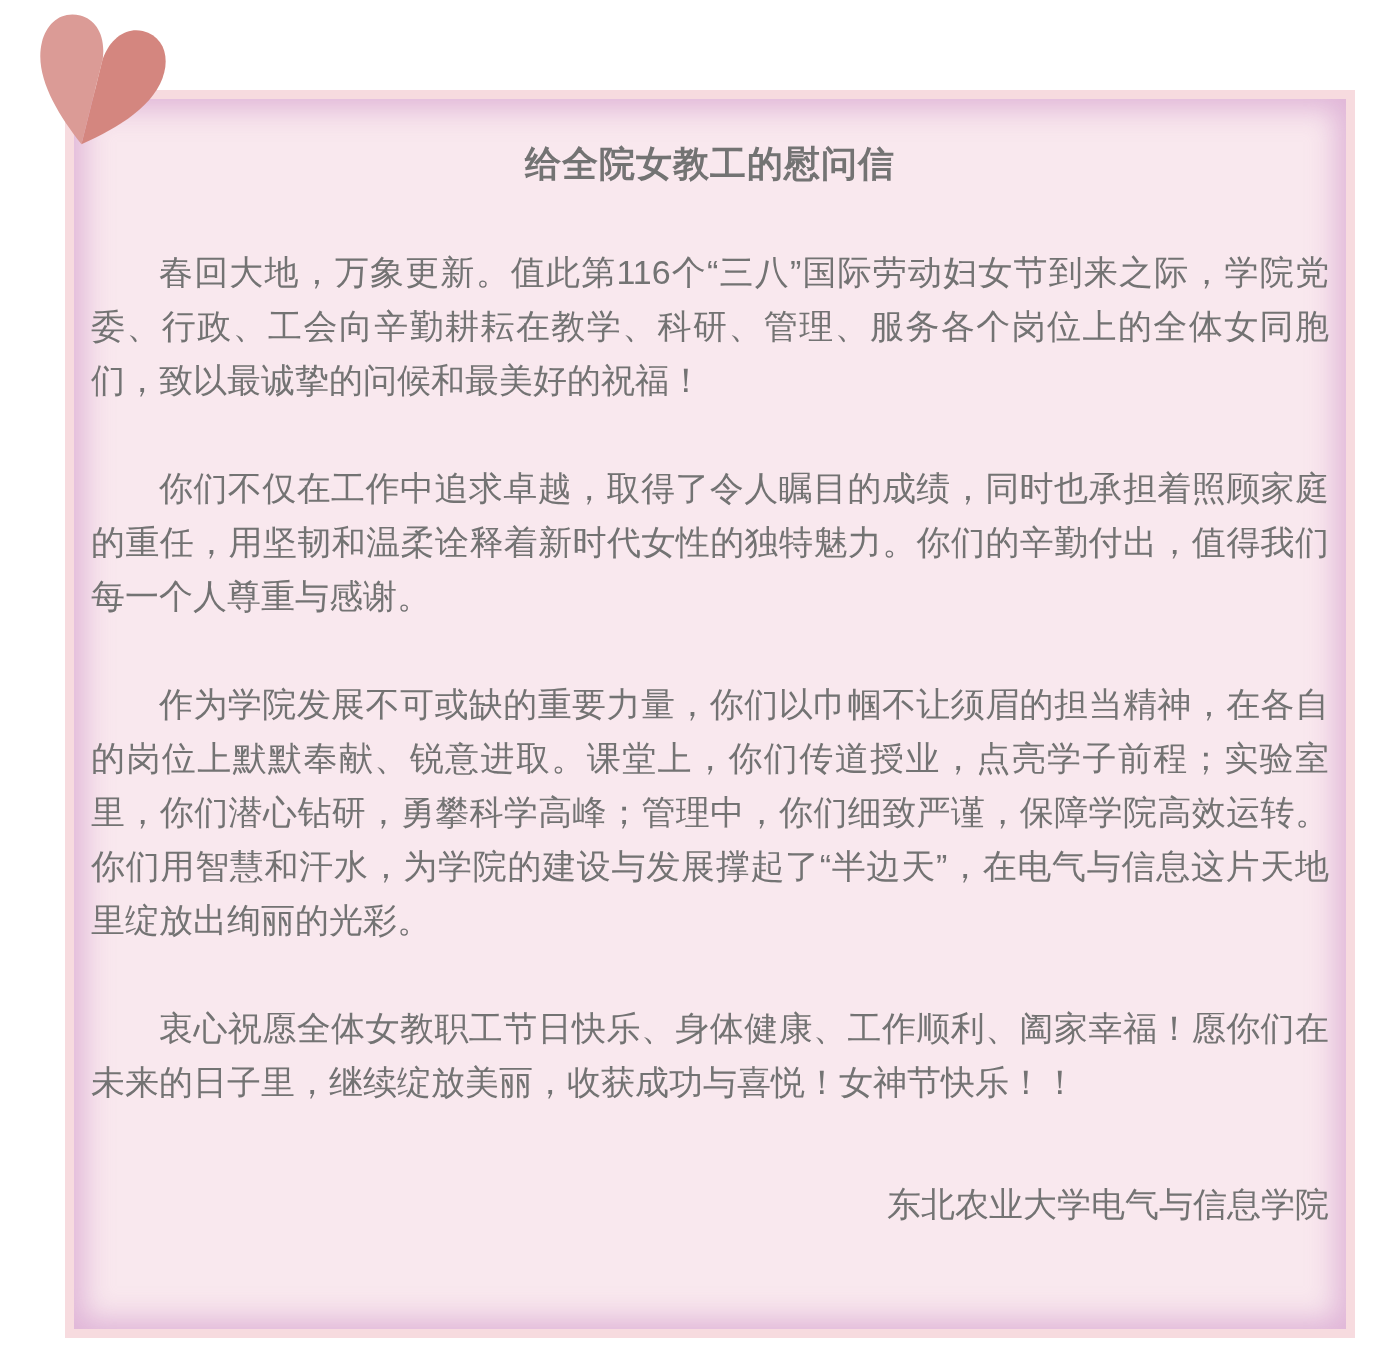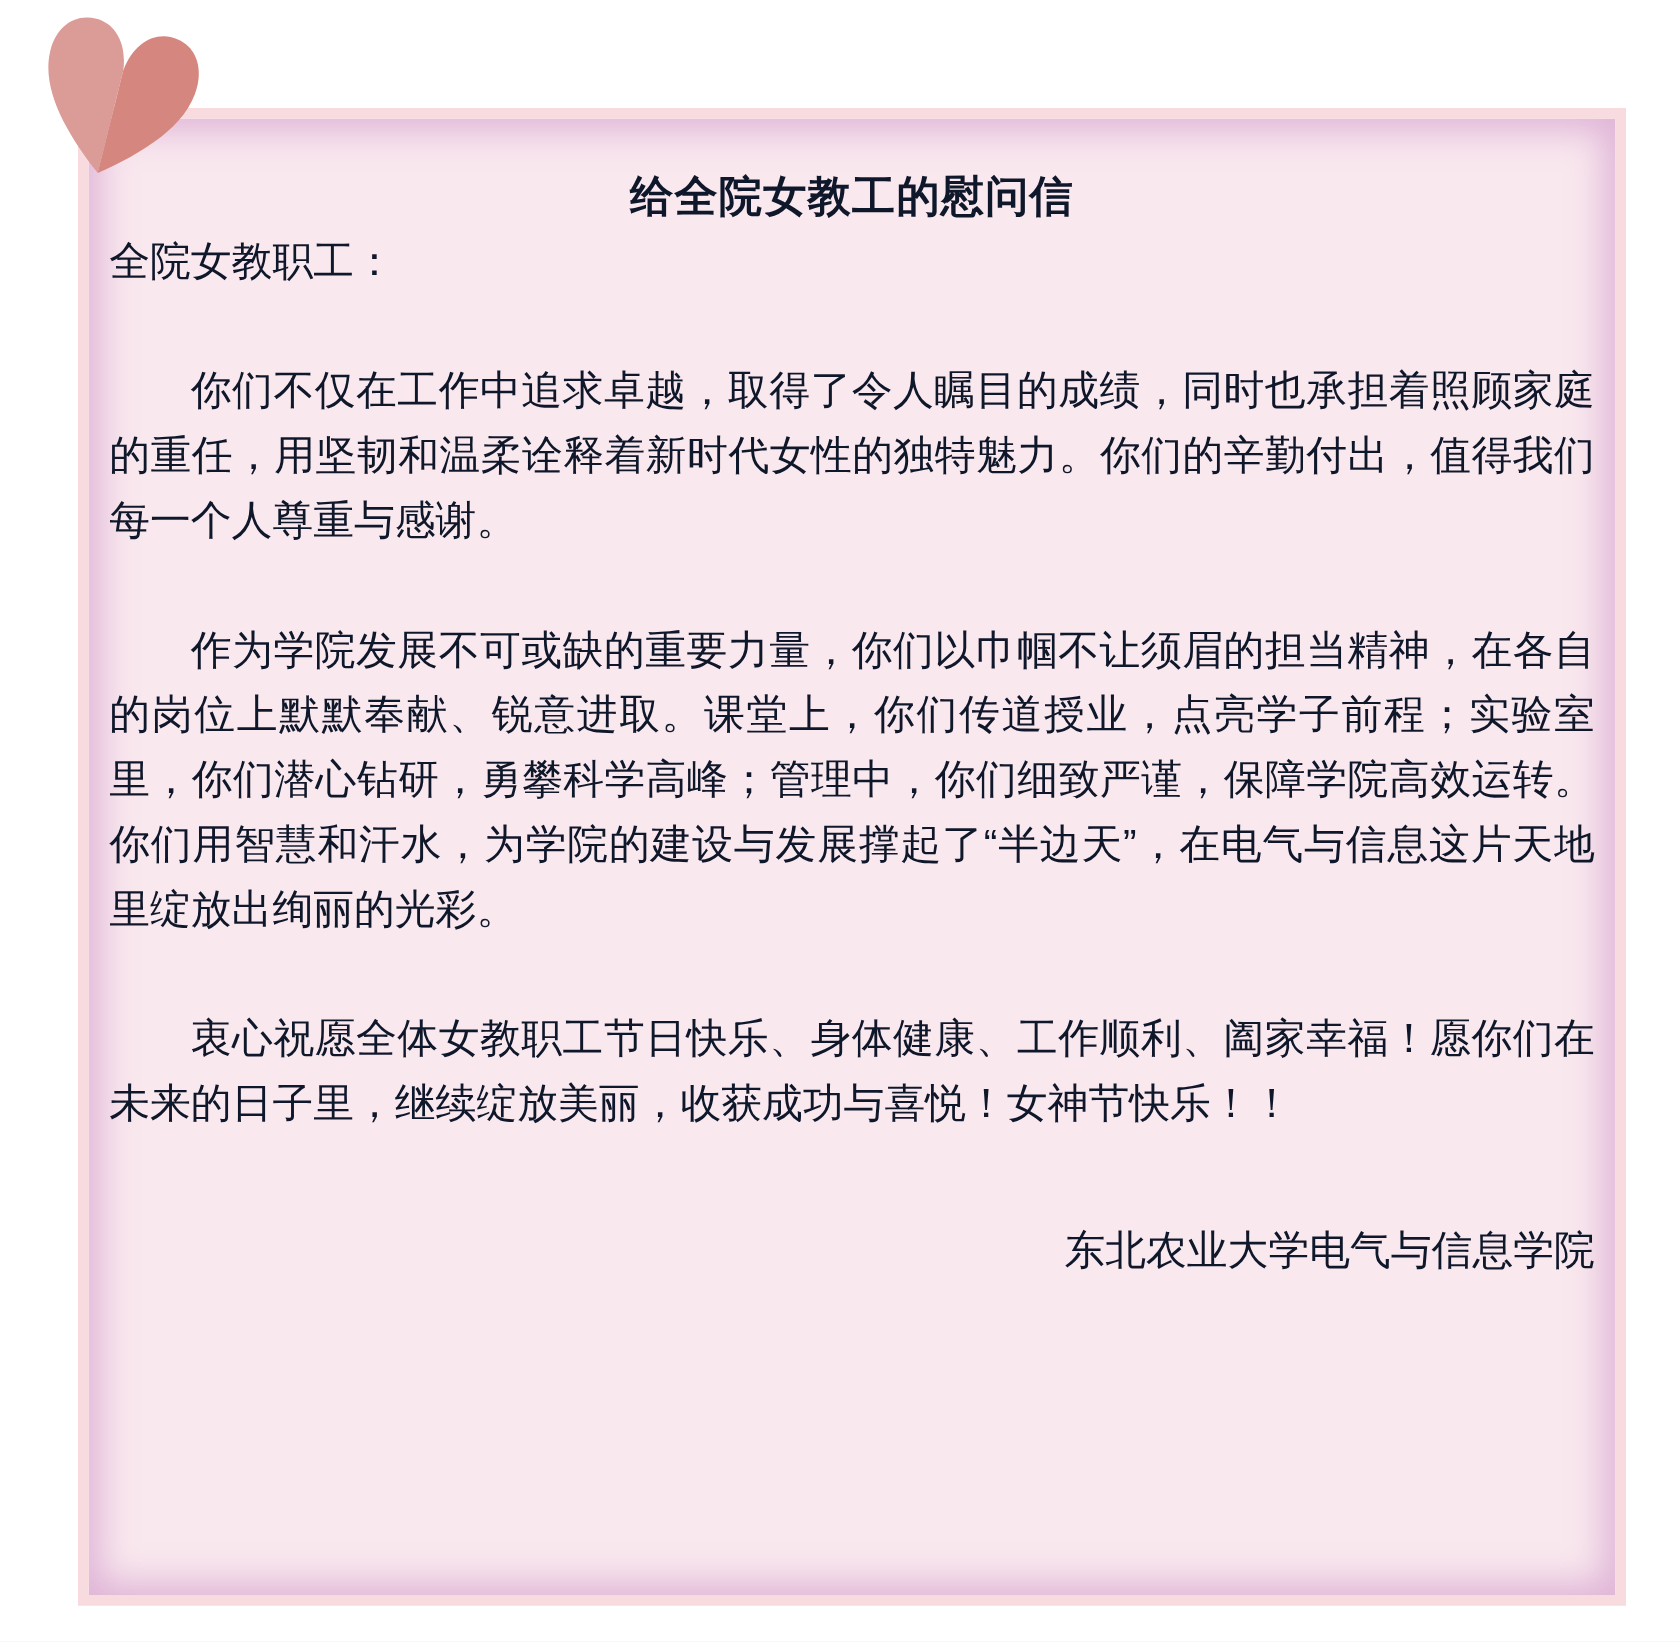--- a/index.html
+++ b/index.html
@@ -29,21 +29,21 @@
     border: 9px solid #f7dbdf;
     background: #f9e8ee;
     z-index: 1;
   }
   .card-inner {
     width: 100%;
     height: 100%;
     box-sizing: border-box;
     box-shadow: inset 0 0 28px 10px rgba(203, 139, 196, 0.55);
     padding: 38px 17px 12px 17px;
-    color: #0f172a;
+    color: #737373;
   }
   .title {
     text-align: center;
     font-size: 36px;
     font-weight: bold;
     line-height: 54px;
     letter-spacing: 1px;
   }
   .salutation {
     font-size: 34px;
@@ -69,21 +69,21 @@
 <svg class="heart" viewBox="0 0 100 100" aria-hidden="true">
   <g transform="rotate(14 50 52)">
     <path d="M50,32 C48,15 38,6 27,6 C13,6 5,17 5,31 C5,55 27,77 50,95 Z" fill="#db9b96"></path>
     <path d="M50,32 C52,15 62,6 73,6 C87,6 95,17 95,31 C95,55 73,77 50,95 Z" fill="#d4867f"></path>
   </g>
 </svg>
 
 <div class="card">
   <div class="card-inner">
     <div class="title">给全院女教工的慰问信</div>
-    <div class="salutation">全院女教职工：</div>
+    <p class="para">春回大地，万象更新。值此第116个“三八”国际劳动妇女节到来之际，学院党委、行政、工会向辛勤耕耘在教学、科研、管理、服务各个岗位上的全体女同胞们，致以最诚挚的问候和最美好的祝福！</p>
     <p class="para">你们不仅在工作中追求卓越，取得了令人瞩目的成绩，同时也承担着照顾家庭的重任，用坚韧和温柔诠释着新时代女性的独特魅力。你们的辛勤付出，值得我们每一个人尊重与感谢。</p>
     <p class="para">作为学院发展不可或缺的重要力量，你们以巾帼不让须眉的担当精神，在各自的岗位上默默奉献、锐意进取。课堂上，你们传道授业，点亮学子前程；实验室里，你们潜心钻研，勇攀科学高峰；管理中，你们细致严谨，保障学院高效运转。你们用智慧和汗水，为学院的建设与发展撑起了“半边天”，在电气与信息这片天地里绽放出绚丽的光彩。</p>
     <p class="para">衷心祝愿全体女教职工节日快乐、身体健康、工作顺利、阖家幸福！愿你们在未来的日子里，继续绽放美丽，收获成功与喜悦！女神节快乐！！</p>
     <div class="sig-block">
       <div>东北农业大学电气与信息学院</div>
     </div>
   </div>
 </div>
 
 </body></html>

